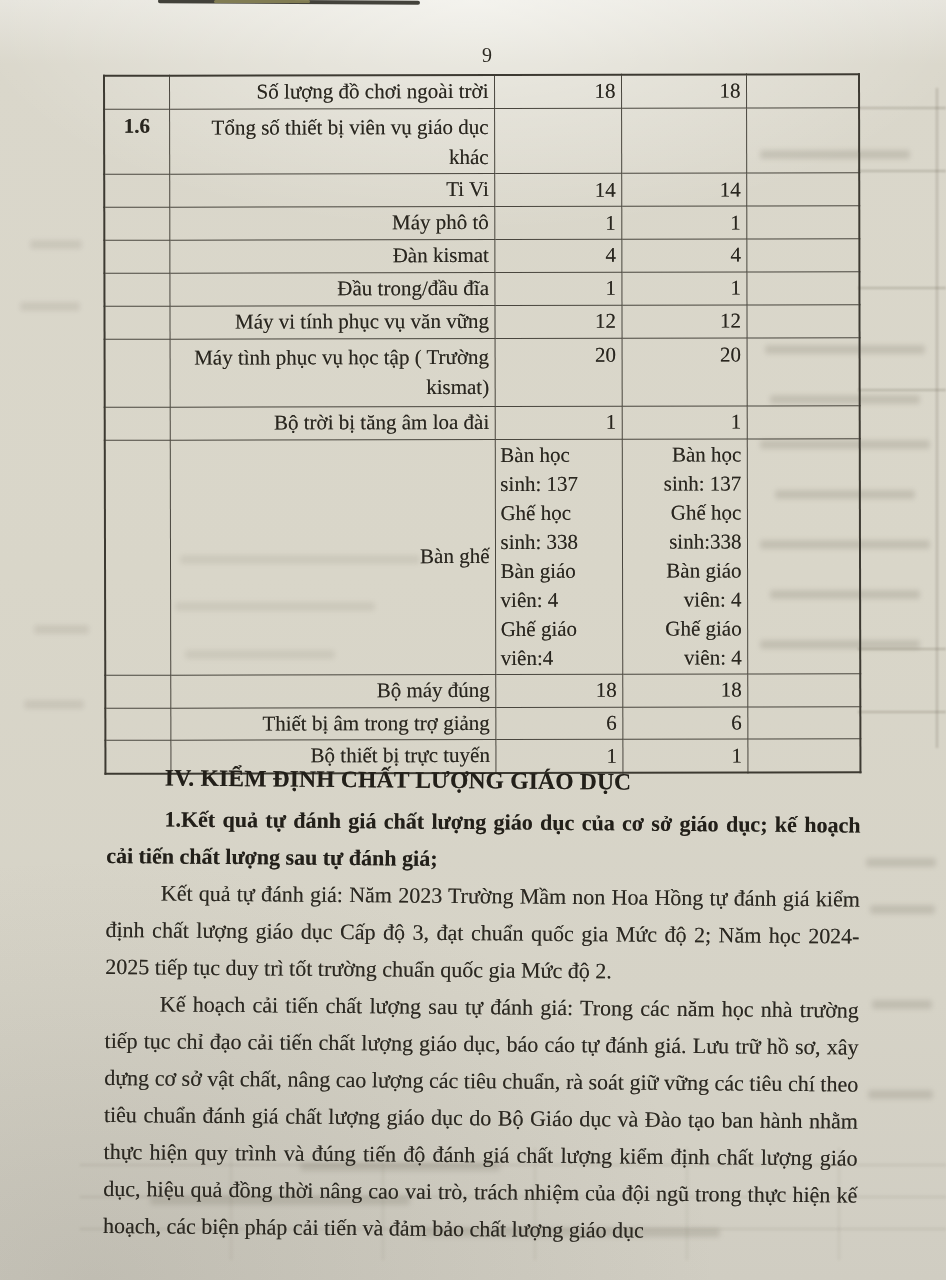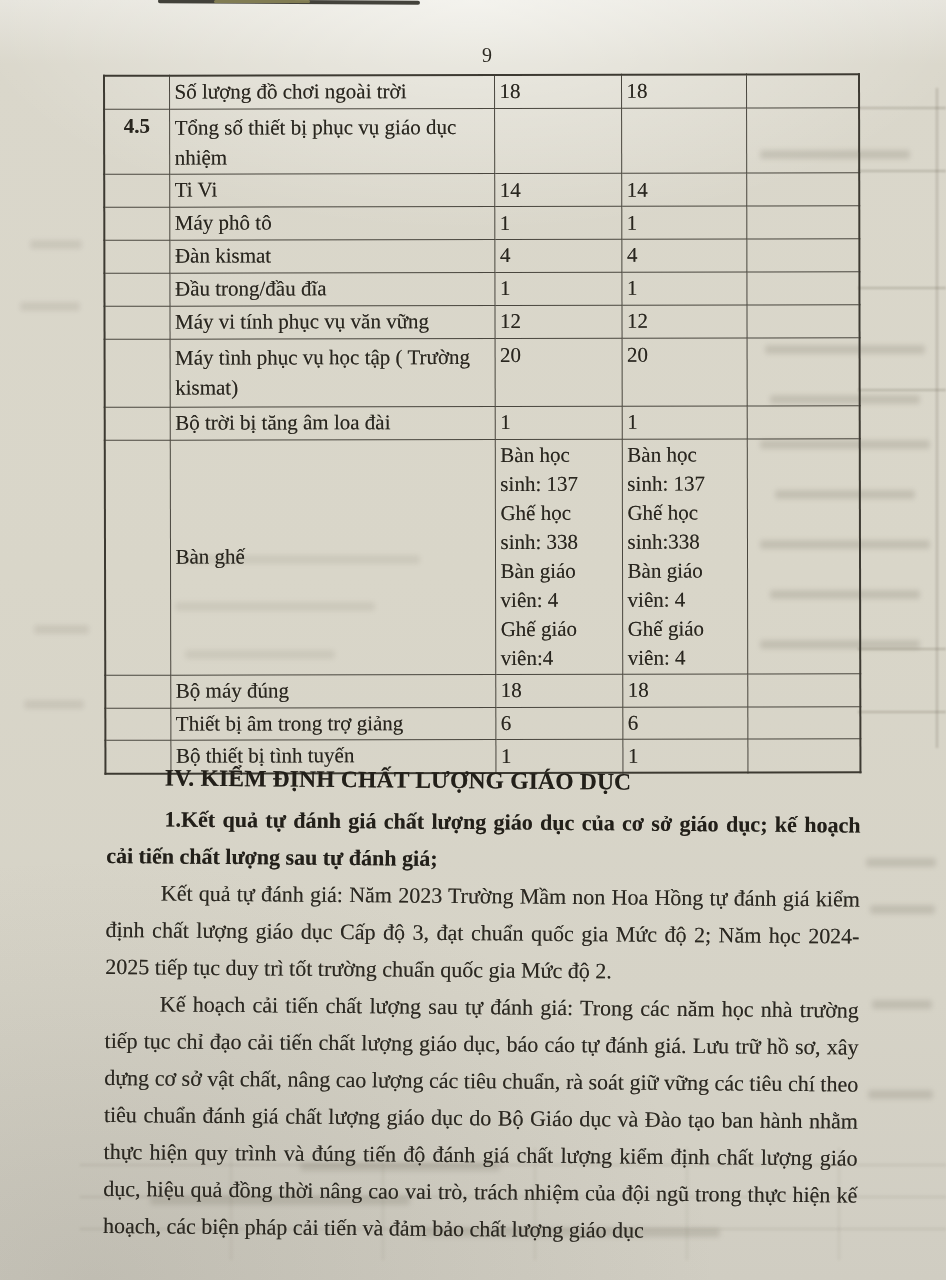--- a/index.html
+++ b/index.html
@@ -43,22 +43,22 @@
     transform:rotate(-0.12deg);transform-origin:50% 0;
   }
   table.equip td{
     border:1.5px solid #49463e;
     vertical-align:middle;
     padding:1px 5px;
     overflow:hidden;
   }
   table.equip{border:2px solid #3d3a32;}
   td.c-no{text-align:center;font-weight:bold;padding:1px 2px;}
-  td.c-label{text-align:left;padding-left:8px;line-height:1.42;}
-  td.c-val{text-align:left;}
+  td.c-label{text-align:right;padding-left:8px;line-height:1.42;}
+  td.c-val{text-align:right;}
   tr.vtop td{vertical-align:top;padding-top:4px;}
   td.pre{white-space:pre-line;line-height:29px;padding-top:3px;padding-bottom:3px;}
   td.pre-left{text-align:left;padding-left:7px;}
   .r0{height:33px}.r1{height:62px}.r2{height:31px}.r3{height:29px}.r4{height:29px}
   .r5{height:30px}.r6{height:33px}.r7{height:68px}.r8{height:27px}.r9{height:233px}
   .r10{height:33px}.r11{height:30px}.r12{height:33px}
 
   
   .section{
     position:absolute;left:107px;top:764px;width:754px;
@@ -131,22 +131,22 @@
     </colgroup>
     <tbody>
       <tr class="r0">
         <td class="c-no"></td>
         <td class="c-label">Số lượng đồ chơi ngoài trời</td>
         <td class="c-val">18</td>
         <td class="c-val">18</td>
         <td class="c-val"></td>
       </tr>
       <tr class="r1 vtop">
-        <td class="c-no">4.5</td>
-        <td class="c-label">Tổng số thiết bị phục vụ giáo dục nhiệm</td>
+        <td class="c-no">1.6</td>
+        <td class="c-label">Tổng số thiết bị viên vụ giáo dục khác</td>
         <td class="c-val"></td>
         <td class="c-val"></td>
         <td class="c-val"></td>
       </tr>
       <tr class="r2">
         <td class="c-no"></td>
         <td class="c-label">Ti Vi</td>
         <td class="c-val">14</td>
         <td class="c-val">14</td>
         <td class="c-val"></td>
@@ -223,21 +223,21 @@
       </tr>
       <tr class="r11">
         <td class="c-no"></td>
         <td class="c-label">Thiết bị âm trong trợ giảng</td>
         <td class="c-val">6</td>
         <td class="c-val">6</td>
         <td class="c-val"></td>
       </tr>
       <tr class="r12">
         <td class="c-no"></td>
-        <td class="c-label">Bộ thiết bị tình tuyến</td>
+        <td class="c-label">Bộ thiết bị trực tuyến</td>
         <td class="c-val">1</td>
         <td class="c-val">1</td>
         <td class="c-val"></td>
       </tr>
     </tbody>
   </table>
 
   <div class="section">
     <h2 class="heading">IV. KIỂM ĐỊNH CHẤT LƯỢNG GIÁO DỤC</h2>
     <p class="subheading">1.Kết quả tự đánh giá chất lượng giáo dục của cơ sở giáo dục; kế hoạch cải tiến chất lượng sau tự đánh giá;</p>

